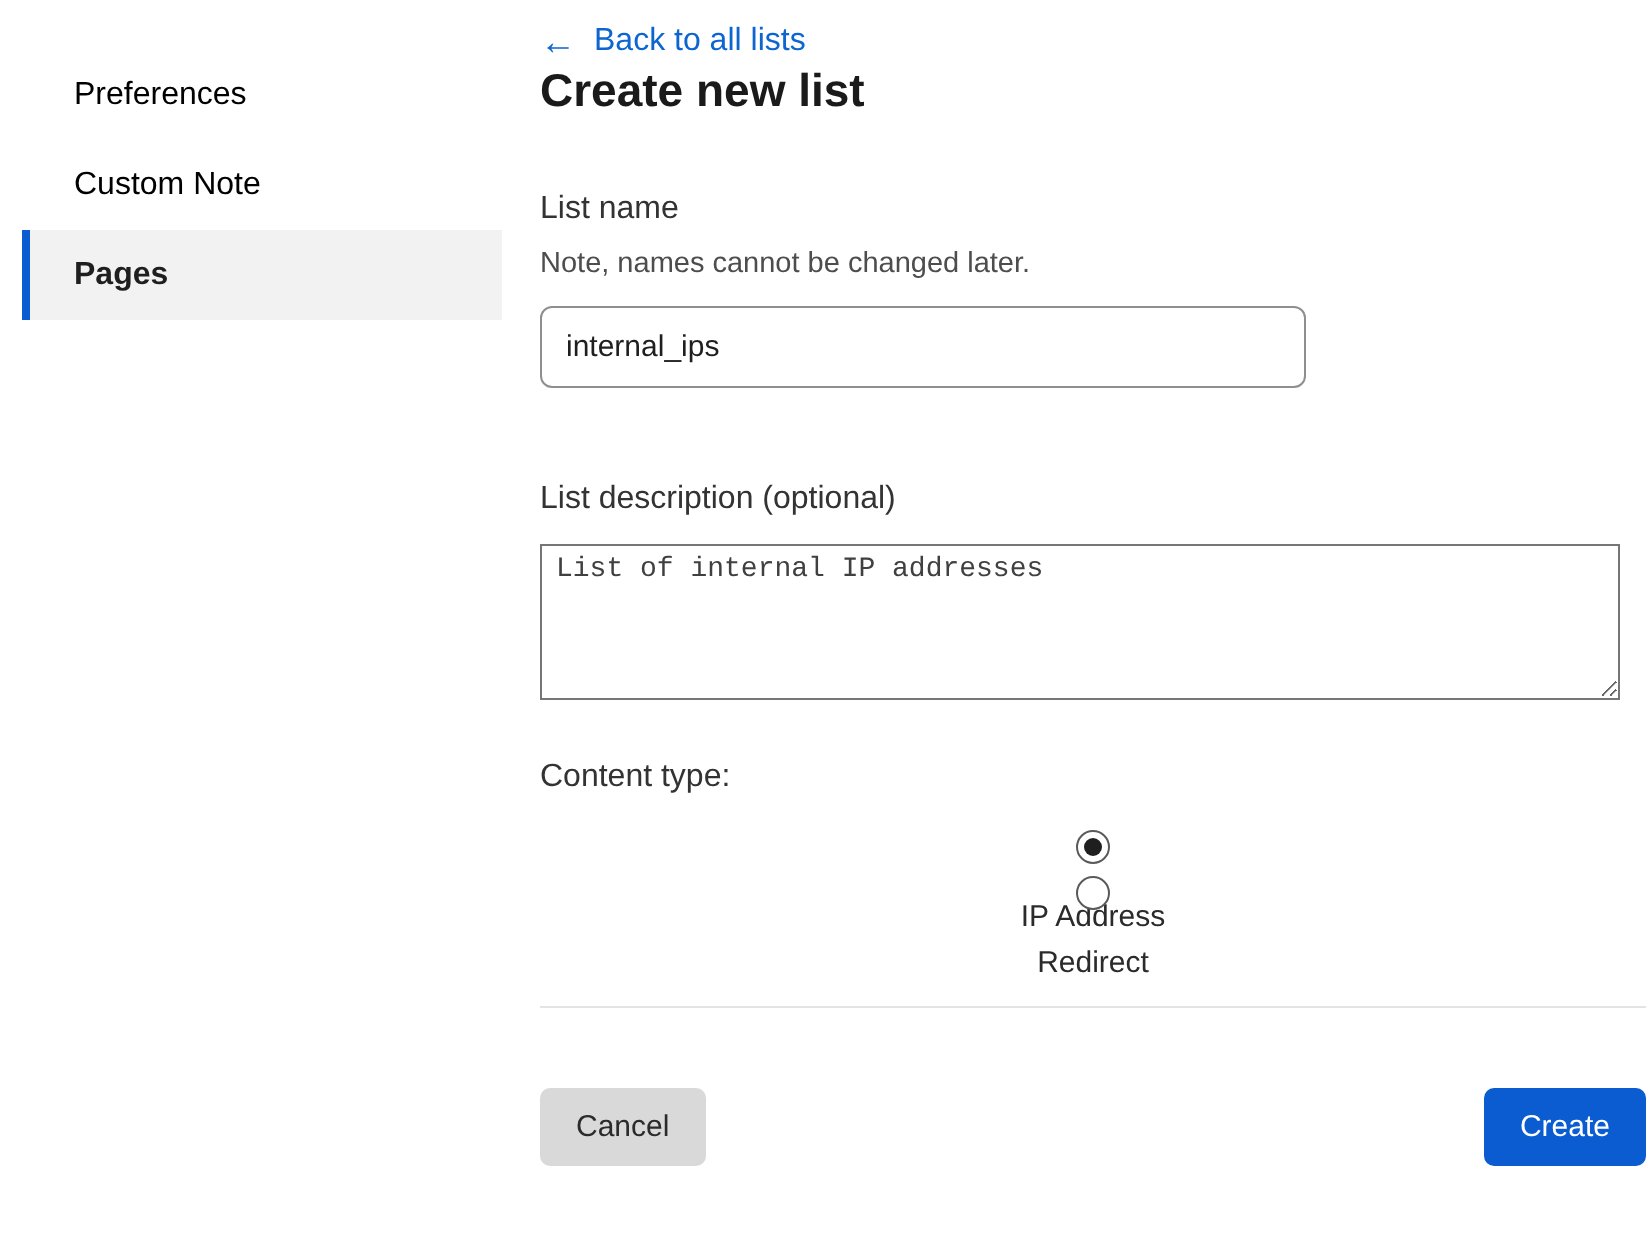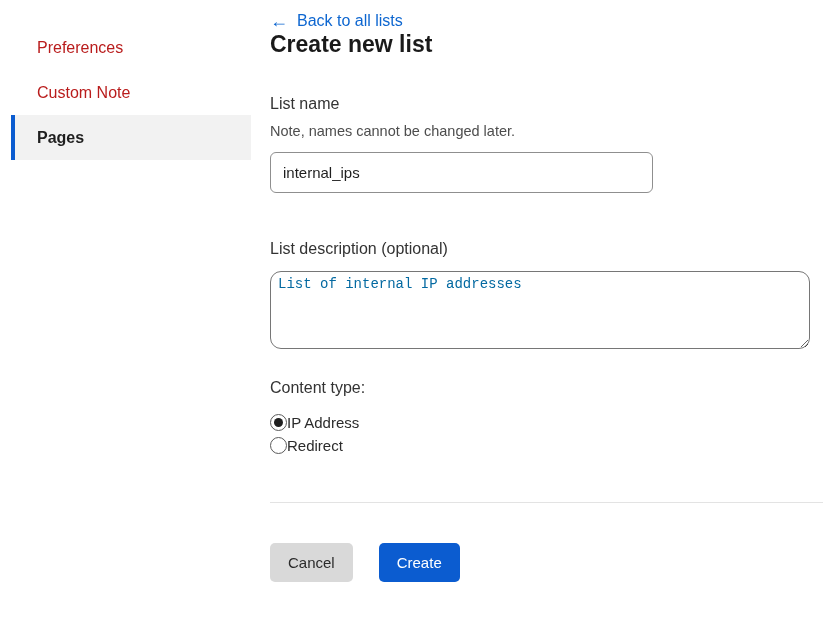--- a/index.html
+++ b/index.html
@@ -20,21 +20,21 @@
     flex: 0 0 270px;
     padding-top: 25px;
   }
   .sidebar-item {
     margin-left: 11px;
     width: 240px;
     height: 45px;
     line-height: 45px;
     padding-left: 22px;
     font-size: 16px;
-    color: #b91c1c;
+    color: #000000;
     cursor: pointer;
     border-left: 4px solid transparent;
   }
   .sidebar-item.active {
     background: var(--sidebar_active_bg, #f2f2f2);
     border-left: 4px solid var(--accent_blue, #0b5cd0);
     font-weight: bold;
     color: #1f1f1f;
   }
 
@@ -82,35 +82,38 @@
     color: #1f1f1f;
     outline: none;
   }
   .label-desc { margin-top: 47px; }
   .desc-textarea {
     display: block;
     margin-top: 13px;
     width: 540px;
     height: 78px;
     border: 1px solid #767676;
-    border-radius: 11px;
+    border-radius: 0;
     padding: 4px 7px;
     font-family: "Liberation Mono", "DejaVu Sans Mono", monospace;
     font-size: 14px;
-    color: #0369a1;
+    color: #404040;
     resize: both;
     outline: none;
   }
   .label-content-type { margin-top: 30px; }
 
   .radio-group { margin-top: 17px; }
   .radio-row {
     display: flex;
+    align-items: center;
+    gap: 18px;
     height: 23px;
     cursor: pointer;
+    flex-direction: column;
   }
   .radio {
     width: 17px;
     height: 17px;
     border: 1.5px solid #5a5a5a;
     border-radius: 50%;
     background: #ffffff;
     position: relative;
     flex: 0 0 17px;
   }
@@ -126,20 +129,21 @@
   .divider {
     margin-top: 42px;
     border: none;
     border-top: 1px solid #e3e3e3;
     width: 553px;
   }
   .actions {
     margin-top: 40px;
     display: flex;
     gap: 26px;
+    justify-content: space-between;
   }
   .btn {
     height: 39px;
     border: none;
     border-radius: 5px;
     font-size: 15px;
     font-family: "Liberation Sans", sans-serif;
     cursor: pointer;
     padding: 0 18px;
   }

